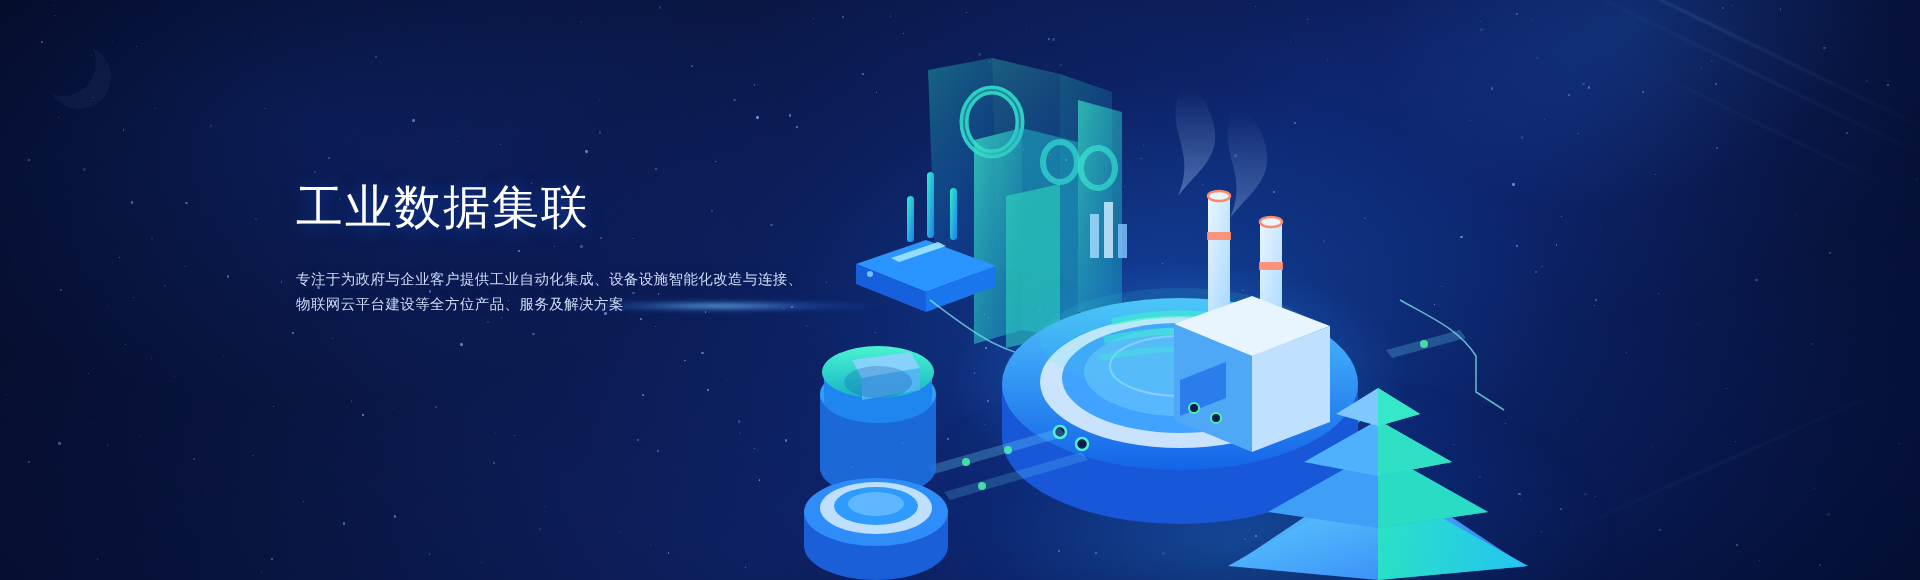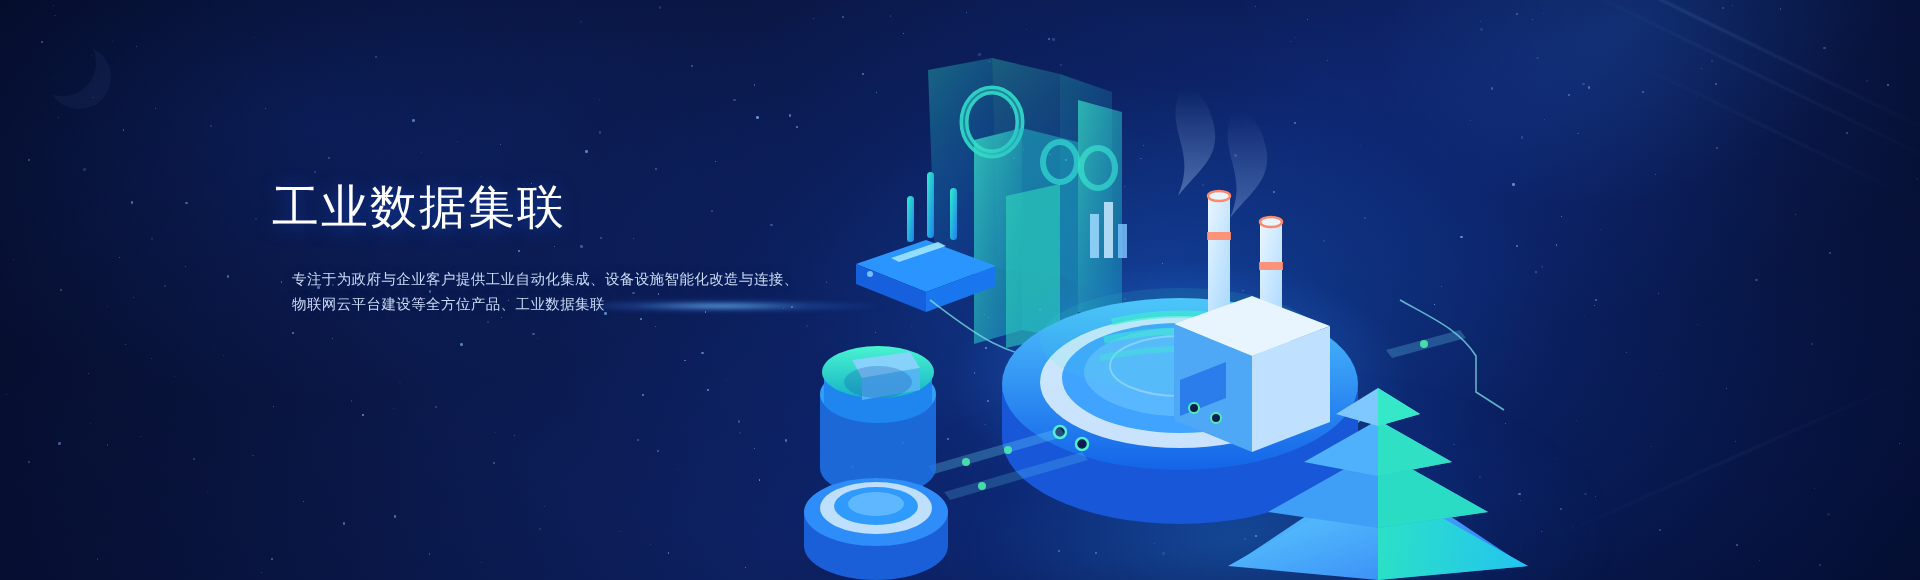--- a/index.html
+++ b/index.html
@@ -37,30 +37,29 @@
   }
   .hspark{
     position:absolute;left:560px;top:300px;width:320px;height:12px;border-radius:50%;
     background:radial-gradient(ellipse at 50% 50%, rgba(120,200,255,0.85) 0%, rgba(60,140,255,0.25) 40%, rgba(0,0,0,0) 75%);
     filter:blur(2px);
   }
   .stars{position:absolute;inset:0;pointer-events:none;}
   .star{position:absolute;border-radius:50%;background:#7fb4ff;}
 
   
-  .copy{position:absolute;left:272px;top:148px;width:560px;z-index:6;}
+  .copy{position:absolute;left:296px;top:148px;width:560px;z-index:6;}
   .headline{
     color:#ffffff;font-size:47px;line-height:56px;letter-spacing:2px;font-weight:400;
     text-shadow:0 2px 18px rgba(20,70,190,0.8);white-space:nowrap;
   }
   .headline .l2{display:block;}
   .subtitle{
     margin-top:24px;color:#cddcf5;font-size:14.5px;line-height:25px;letter-spacing:.4px;
     text-shadow:0 1px 8px rgba(8,30,90,0.9);
-    margin-left:20px;
   }
   .subtitle span{display:block;white-space:nowrap;}
 
   
   .art{position:absolute;left:760px;top:0;width:1160px;height:580px;z-index:4;}
   .art svg{display:block;}
 </style>
 </head>
 <body>
 
@@ -558,18 +557,18 @@
 
   </svg>
   </div>
 
   <div class="copy">
     <h1 class="headline">
       <span>工业数据集联</span>
     </h1>
     <p class="subtitle">
       <span>专注于为政府与企业客户提供工业自动化集成、设备设施智能化改造与连接、</span>
-      <span>物联网云平台建设等全方位产品、工业数据集联</span>
+      <span>物联网云平台建设等全方位产品、服务及解决方案</span>
     </p>
   </div>
 
   <div class="vignette"></div>
 </div>
 
 </body></html>

